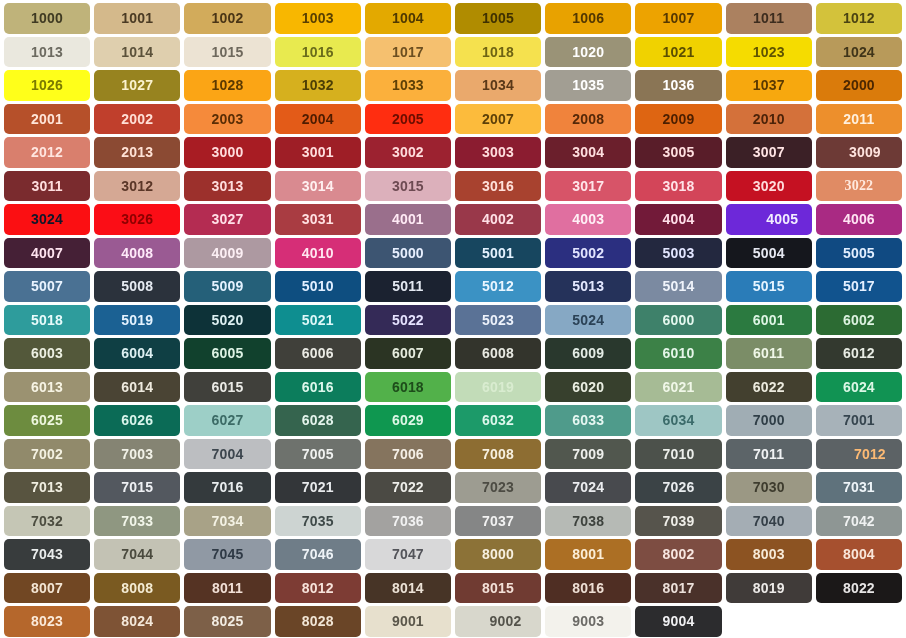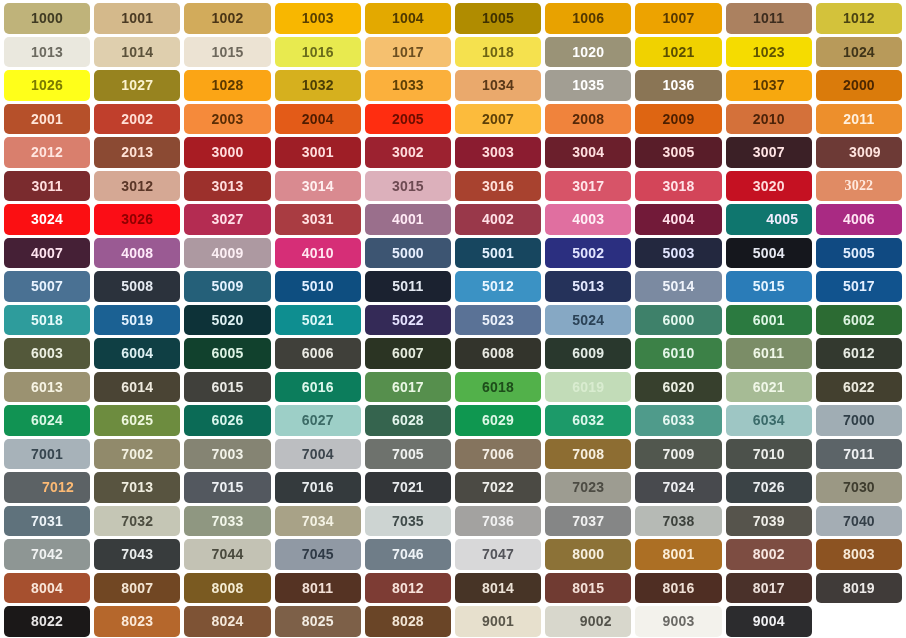--- a/index.html
+++ b/index.html
@@ -219,21 +219,21 @@
     </div>
     <div class="swatch" style="background: rgb(211, 69, 89); color: rgb(255, 227, 232);">
       <span class="lbl">3018</span>
     </div>
     <div class="swatch" style="background: rgb(197, 17, 34); color: rgb(255, 220, 220);">
       <span class="lbl">3020</span>
     </div>
     <div class="swatch" style="background: rgb(224, 139, 100); color: rgb(255, 233, 222); font-family: Liberation Serif, serif;">
       <span class="lbl">3022</span>
     </div>
-    <div class="swatch" style="background: rgb(251, 15, 18); color: #ffffff;">
+    <div class="swatch" style="background: rgb(251, 15, 18); color: #0f172a;">
       <span class="lbl">3024</span>
     </div>
     <div class="swatch" style="background: rgb(251, 13, 22); color: rgb(141, 0, 0);">
       <span class="lbl">3026</span>
     </div>
     <div class="swatch" style="background: rgb(180, 44, 82); color: rgb(255, 224, 231);">
       <span class="lbl">3027</span>
     </div>
     <div class="swatch" style="background: rgb(169, 60, 66); color: rgb(255, 224, 225);">
       <span class="lbl">3031</span>
@@ -243,21 +243,21 @@
     </div>
     <div class="swatch" style="background: rgb(153, 56, 74); color: rgb(255, 225, 230);">
       <span class="lbl">4002</span>
     </div>
     <div class="swatch" style="background: rgb(224, 111, 160); color: rgb(255, 240, 246);">
       <span class="lbl">4003</span>
     </div>
     <div class="swatch" style="background: rgb(114, 26, 57); color: rgb(255, 223, 233);">
       <span class="lbl">4004</span>
     </div>
-    <div class="swatch" style="background: #0f766e; color: rgb(242, 238, 255); padding-left: 27px;">
+    <div class="swatch" style="background: #6d28d9; color: rgb(242, 238, 255); padding-left: 27px;">
       <span class="lbl">4005</span>
     </div>
     <div class="swatch" style="background: rgb(169, 42, 131); color: rgb(255, 228, 243);">
       <span class="lbl">4006</span>
     </div>
     <div class="swatch" style="background: rgb(69, 32, 54); color: rgb(255, 228, 240);">
       <span class="lbl">4007</span>
     </div>
     <div class="swatch" style="background: rgb(154, 90, 147); color: rgb(255, 234, 250);">
       <span class="lbl">4008</span>
@@ -380,23 +380,20 @@
       <span class="lbl">6013</span>
     </div>
     <div class="swatch" style="background: rgb(74, 68, 52); color: rgb(238, 234, 222);">
       <span class="lbl">6014</span>
     </div>
     <div class="swatch" style="background: rgb(64, 64, 59); color: rgb(234, 234, 230);">
       <span class="lbl">6015</span>
     </div>
     <div class="swatch" style="background: rgb(12, 125, 92); color: rgb(221, 247, 236);">
       <span class="lbl">6016</span>
-    </div>
-    <div class="swatch" style="background: rgb(86, 143, 77); color: rgb(234, 247, 228);">
-      <span class="lbl">6017</span>
     </div>
     <div class="swatch" style="background: rgb(82, 177, 74); color: rgb(29, 76, 26);">
       <span class="lbl">6018</span>
     </div>
     <div class="swatch" style="background: rgb(194, 220, 184); color: rgb(217, 236, 208);">
       <span class="lbl">6019</span>
     </div>
     <div class="swatch" style="background: rgb(55, 64, 45); color: rgb(234, 238, 226);">
       <span class="lbl">6020</span>
     </div>

